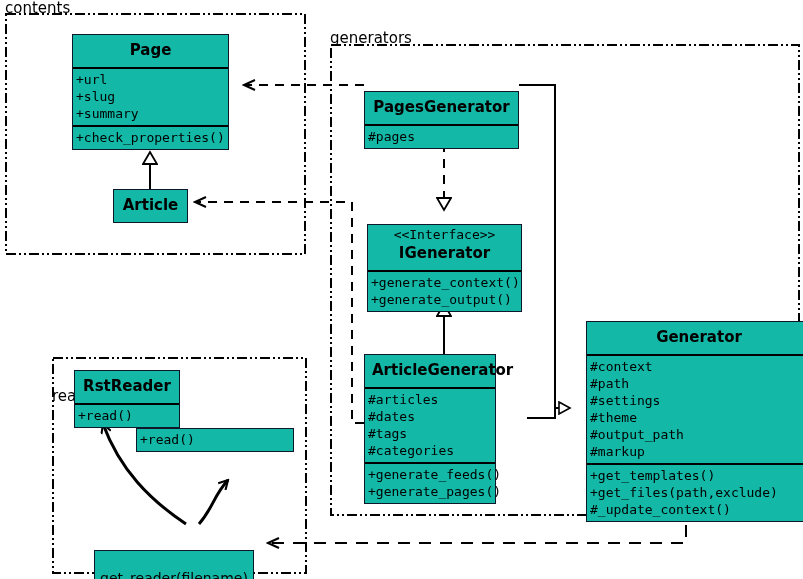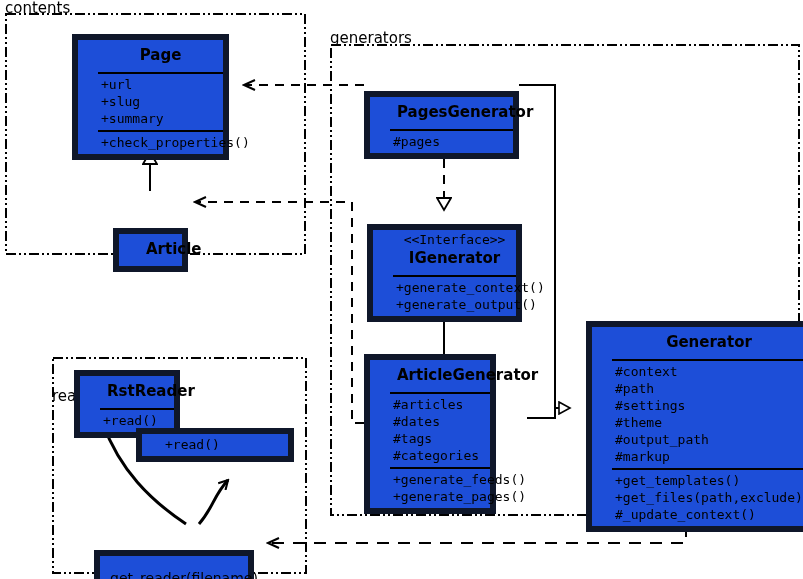--- a/index.html
+++ b/index.html
@@ -27,23 +27,22 @@
     position: absolute;
     font-family: "DejaVu Sans", sans-serif;
     font-size: 15px;
     color: #000000;
     white-space: nowrap;
     line-height: 1;
   }
   .umlbox {
     position: absolute;
     box-sizing: border-box;
-    border: 6px solid #0f172a;
-    background: #1d4ed8;
-    padding-left: 20px;
+    border: 1px solid #0f172a;
+    background: #14b8a6;
   }
   .umlbox .sect {
     box-sizing: border-box;
     border-bottom: 2px solid #000000;
     padding: 2px 3px 3px 3px;
   }
   .umlbox .sect:last-child {
     border-bottom: none;
   }
   .umlbox .title {
@@ -156,21 +155,21 @@
     <div class="sect">
       <div class="feat">+url</div>
       <div class="feat">+slug</div>
       <div class="feat">+summary</div>
     </div>
     <div class="sect">
       <div class="feat">+check_properties()</div>
     </div>
   </div>
 
-  <div class="umlbox" style="left:113px; top:189px; width:75px;margin-top:39px;">
+  <div class="umlbox" style="left:113px; top:189px; width:75px;">
     <div class="sect">
       <div class="title">Article</div>
     </div>
   </div>
 
   <div class="umlbox" style="left:364px; top:59px; width:155px;margin-top:32px;">
     <div class="sect">
       <div class="title">PagesGenerator</div>
     </div>
     <div class="sect">

